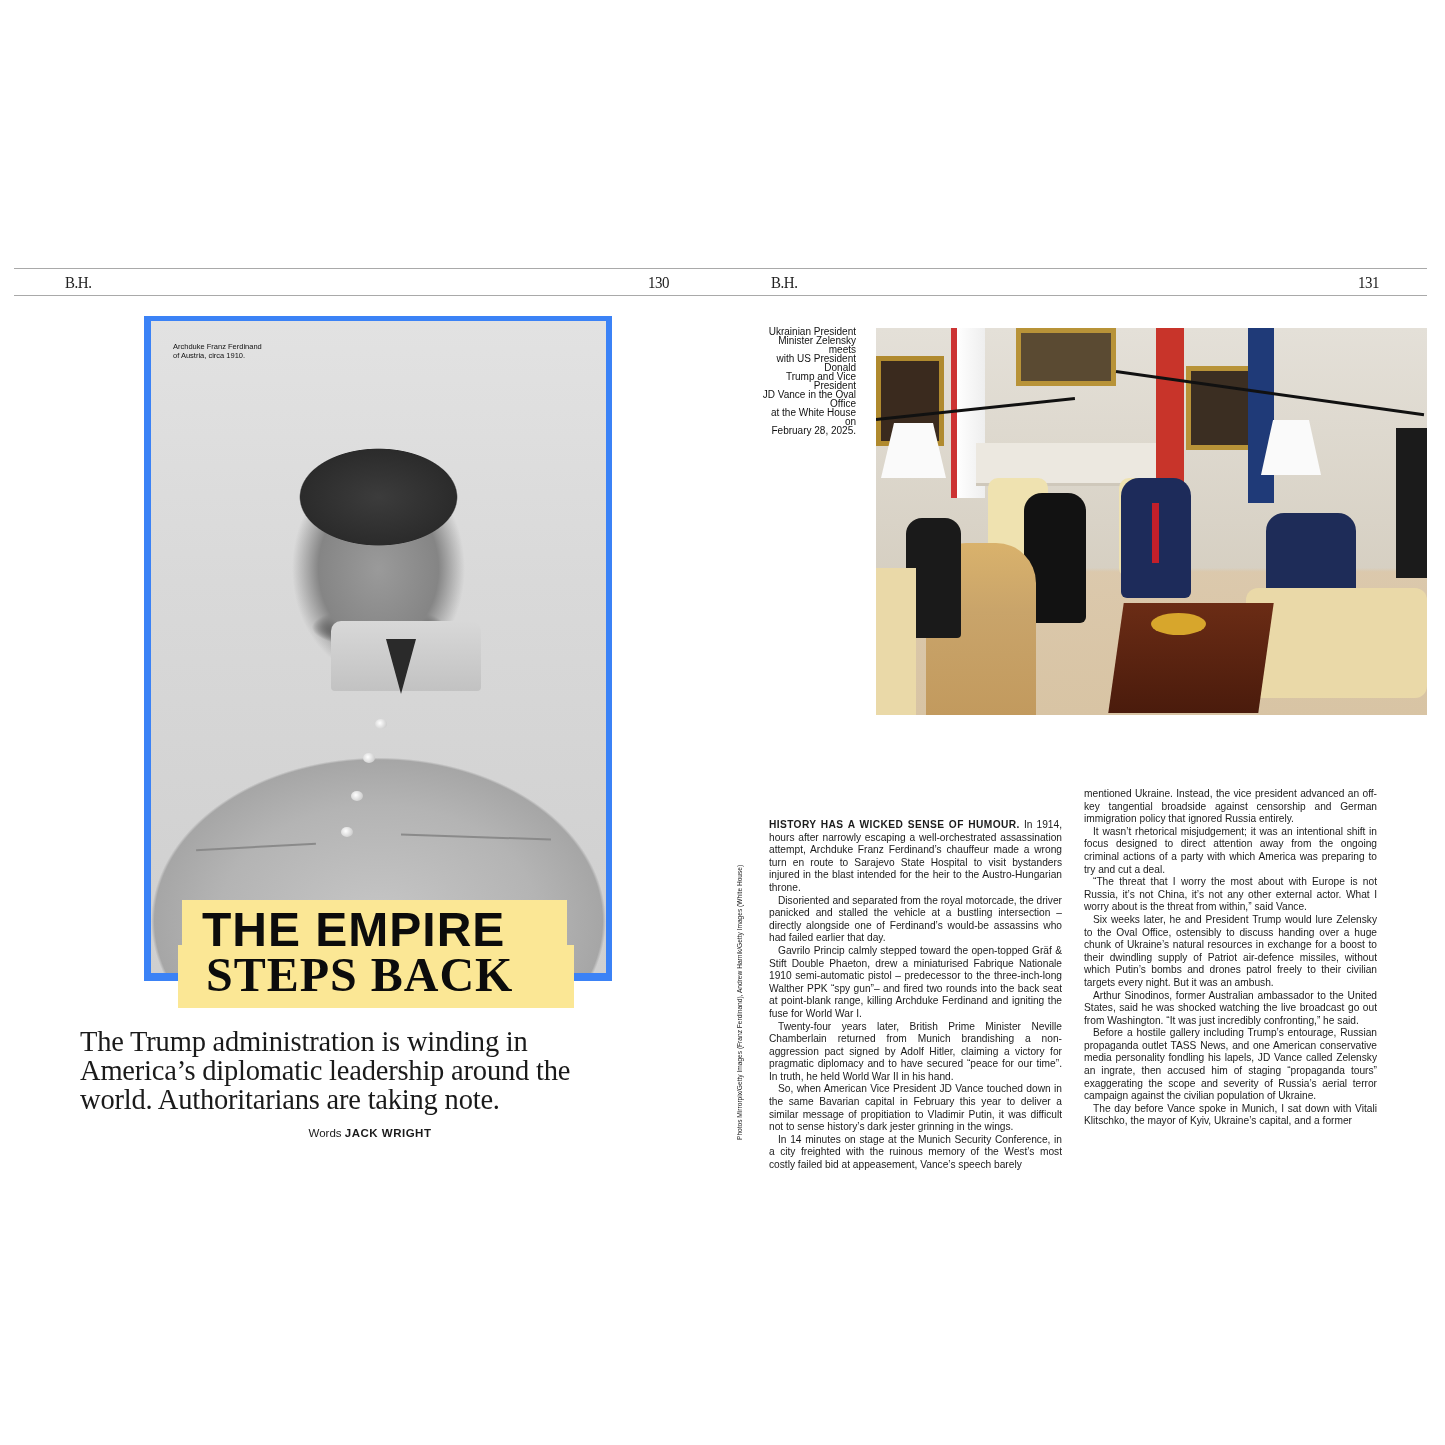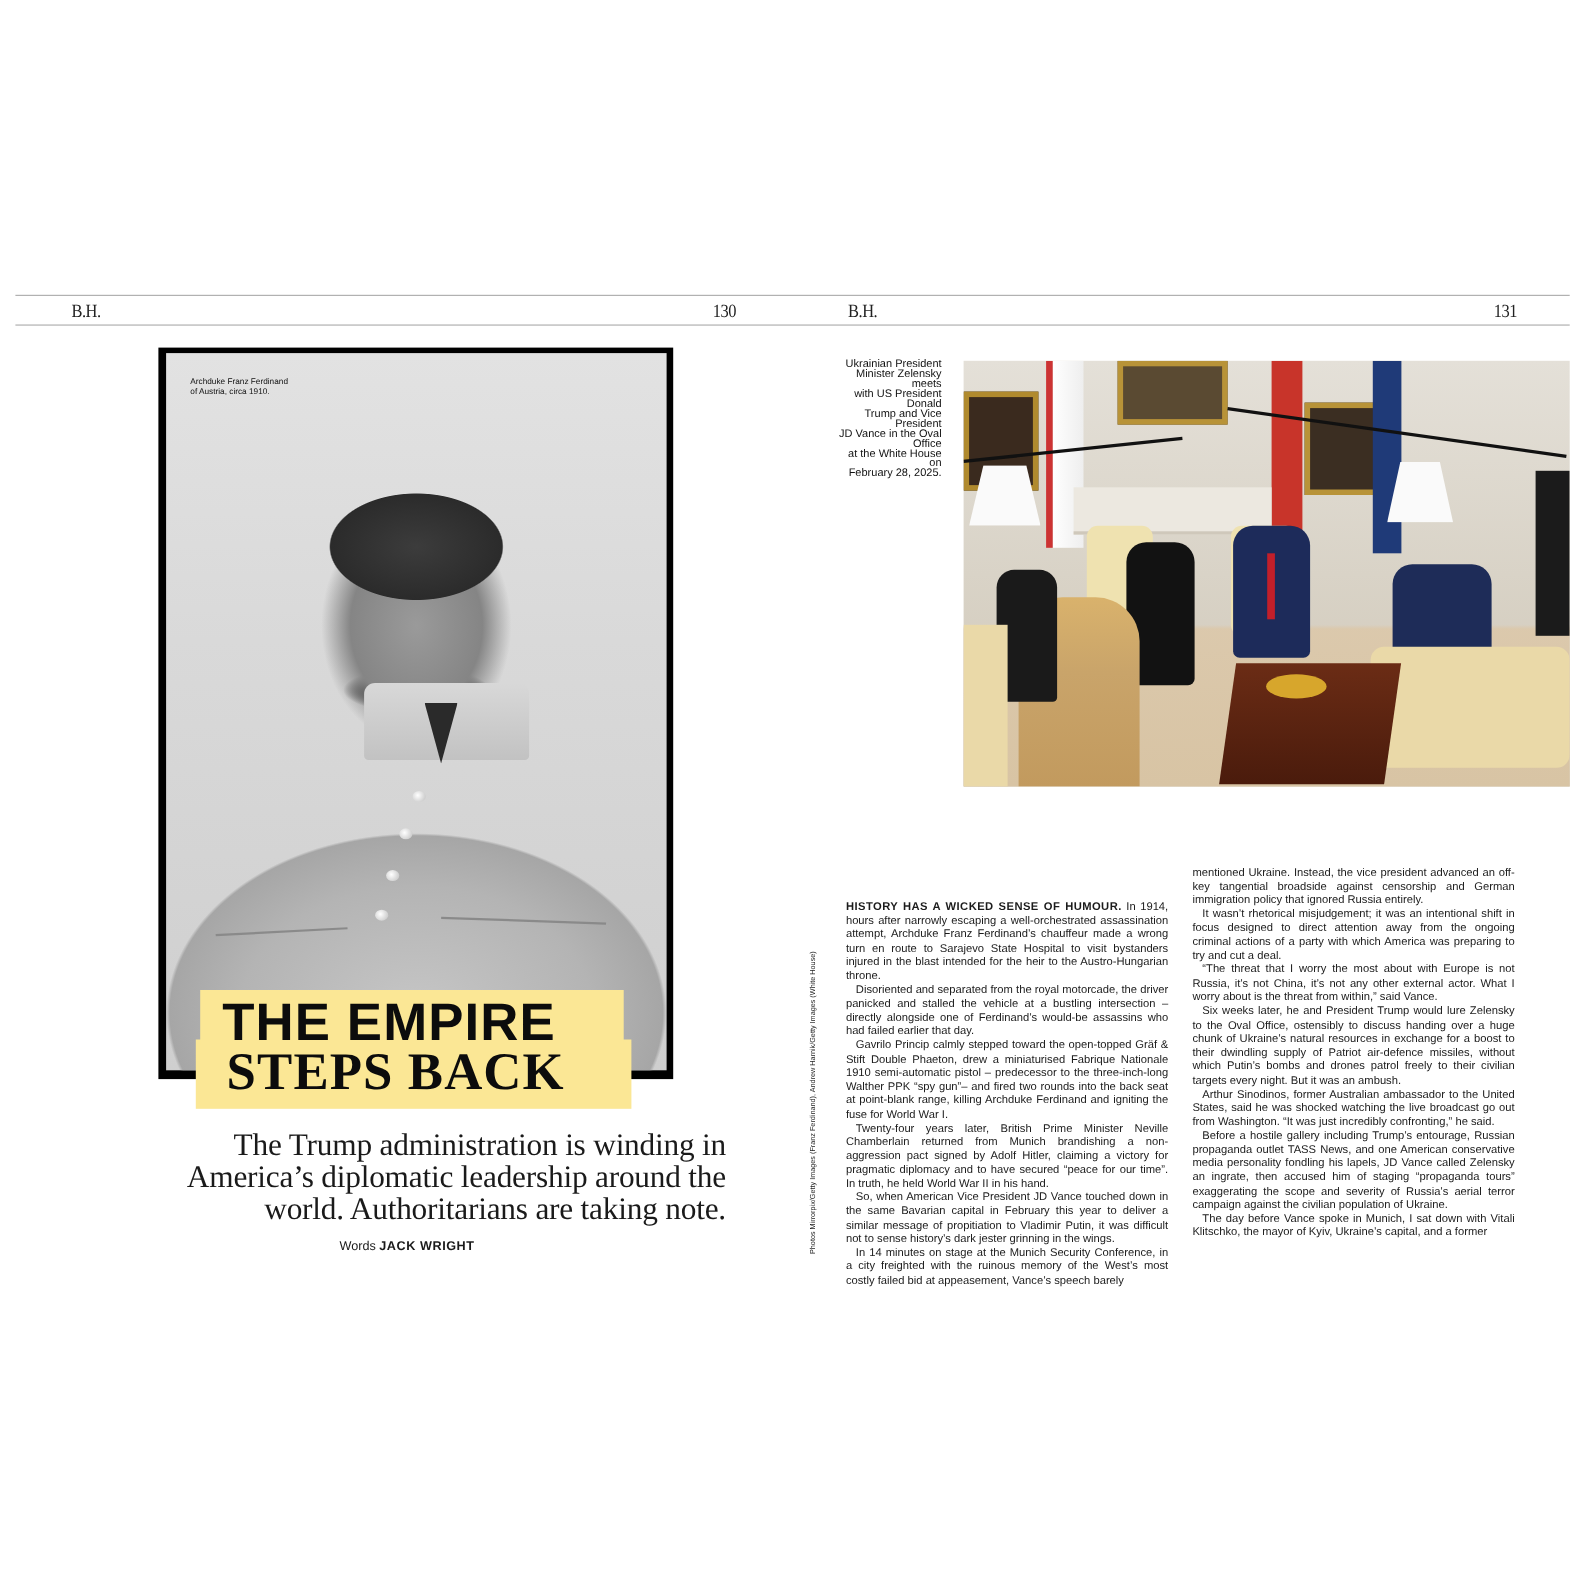--- a/index.html
+++ b/index.html
@@ -2,40 +2,40 @@
 <html><head>
 <meta charset="utf-8">
 <style>
   html, body { margin: 0; padding: 0; background: #ffffff; }
   body { width: 1445px; height: 1445px; position: relative; overflow: hidden; font-family: "Liberation Sans", sans-serif; color: #111; }
 
   .rule { position: absolute; height: 1px; background: #a9a9a9; }
   .folio { position: absolute; font-family: "Liberation Serif", "DejaVu Serif", serif; font-size: 17px; color: #222; letter-spacing: -0.5px; transform: scaleX(0.88); transform-origin: left center; }
 
   
-  .portrait-frame { position: absolute; left: 144px; top: 316px; width: 468px; height: 665px; background: #000000; box-sizing: border-box; padding: 5px 6px 8px 7px; }
+  .portrait-frame { position: absolute; left: 144px; top: 316px; width: 468px; height: 665px; background: #3b82f6; box-sizing: border-box; padding: 5px 6px 8px 7px; }
   .portrait { width: 100%; height: 100%; position: relative; overflow: hidden;
     background:
       radial-gradient(ellipse 130px 80px at 50% 27%, #3c3c3c 0%, #2b2b2b 60%, rgba(0,0,0,0) 61%),
       radial-gradient(ellipse 120px 150px at 50% 38%, #9a9a9a 0%, #858585 50%, rgba(0,0,0,0) 72%),
       radial-gradient(ellipse 95px 30px at 50% 47%, #1e1e1e 0%, #262626 50%, rgba(0,0,0,0) 70%),
       radial-gradient(ellipse 320px 230px at 50% 92%, #c6c6c6 0%, #b4b4b4 50%, #a6a6a6 70%, rgba(0,0,0,0) 71%),
       linear-gradient(180deg, #e2e2e2 0%, #d9d9d9 40%, #cfcfcf 100%);
   }
   .collar { position: absolute; left: 180px; top: 300px; width: 150px; height: 70px; background: linear-gradient(180deg,#d8d8d8,#c2c2c2); border-radius: 10px 10px 4px 4px; }
   .collar-gap { position: absolute; left: 235px; top: 318px; width: 30px; height: 55px; background: #2a2a2a; clip-path: polygon(0 0,100% 0,50% 100%); }
   .button-dot { position: absolute; width: 12px; height: 10px; border-radius: 50%; background: radial-gradient(circle at 40% 40%, #fff, #bdbdbd); }
   .pocket { position: absolute; height: 2px; background: #8a8a8a; }
   .portrait-caption { position: absolute; left: 22px; top: 21px; font-size: 7.5px; line-height: 9px; color: #111; }
 
   .headline-box { position: absolute; font-family: "Liberation Sans", "DejaVu Sans", sans-serif; font-weight: 700; color: #0c0c0c; background: #fbe795; line-height: 1; letter-spacing: 1px; }
   .hl1 { left: 182px; top: 900px; width: 385px; height: 50px; font-size: 48px; padding-left: 20px; box-sizing: border-box; padding-top: 6px; }
   .hl2 { left: 178px; top: 945px; width: 396px; height: 63px; font-size: 48px; padding-left: 28px; box-sizing: border-box; padding-top: 6px; font-family: Liberation Serif, serif; }
 
-  .standfirst { position: absolute; left: 80px; top: 1027px; width: 580px; text-align: right; font-family: "Liberation Serif", "DejaVu Serif", serif; font-size: 28.5px; line-height: 29px; color: #1a1a1a; letter-spacing: -0.2px; }
+  .standfirst { position: absolute; left: 80px; top: 1027px; width: 580px; text-align: left; font-family: "Liberation Serif", "DejaVu Serif", serif; font-size: 28.5px; line-height: 29px; color: #1a1a1a; letter-spacing: -0.2px; }
   .byline { position: absolute; left: 80px; top: 1127px; width: 580px; text-align: center; font-size: 11.5px; color: #1a1a1a; }
   .byline b { font-weight: 700; letter-spacing: 0.5px; }
 
   
   .photo-caption { position: absolute; left: 760px; top: 327px; width: 96px; text-align: right; font-size: 10px; line-height: 9px; color: #111; }
   .oval-photo { position: absolute; left: 876px; top: 328px; width: 551px; height: 387px; overflow: hidden;
     background:
       linear-gradient(180deg, rgba(0,0,0,0) 0%, rgba(0,0,0,0) 62%, rgba(220,200,170,0.9) 63%, #d8c4a4 100%),
       linear-gradient(180deg, #e4e0d8 0%, #d9d3c7 50%, #cfc6b5 100%);
   }

